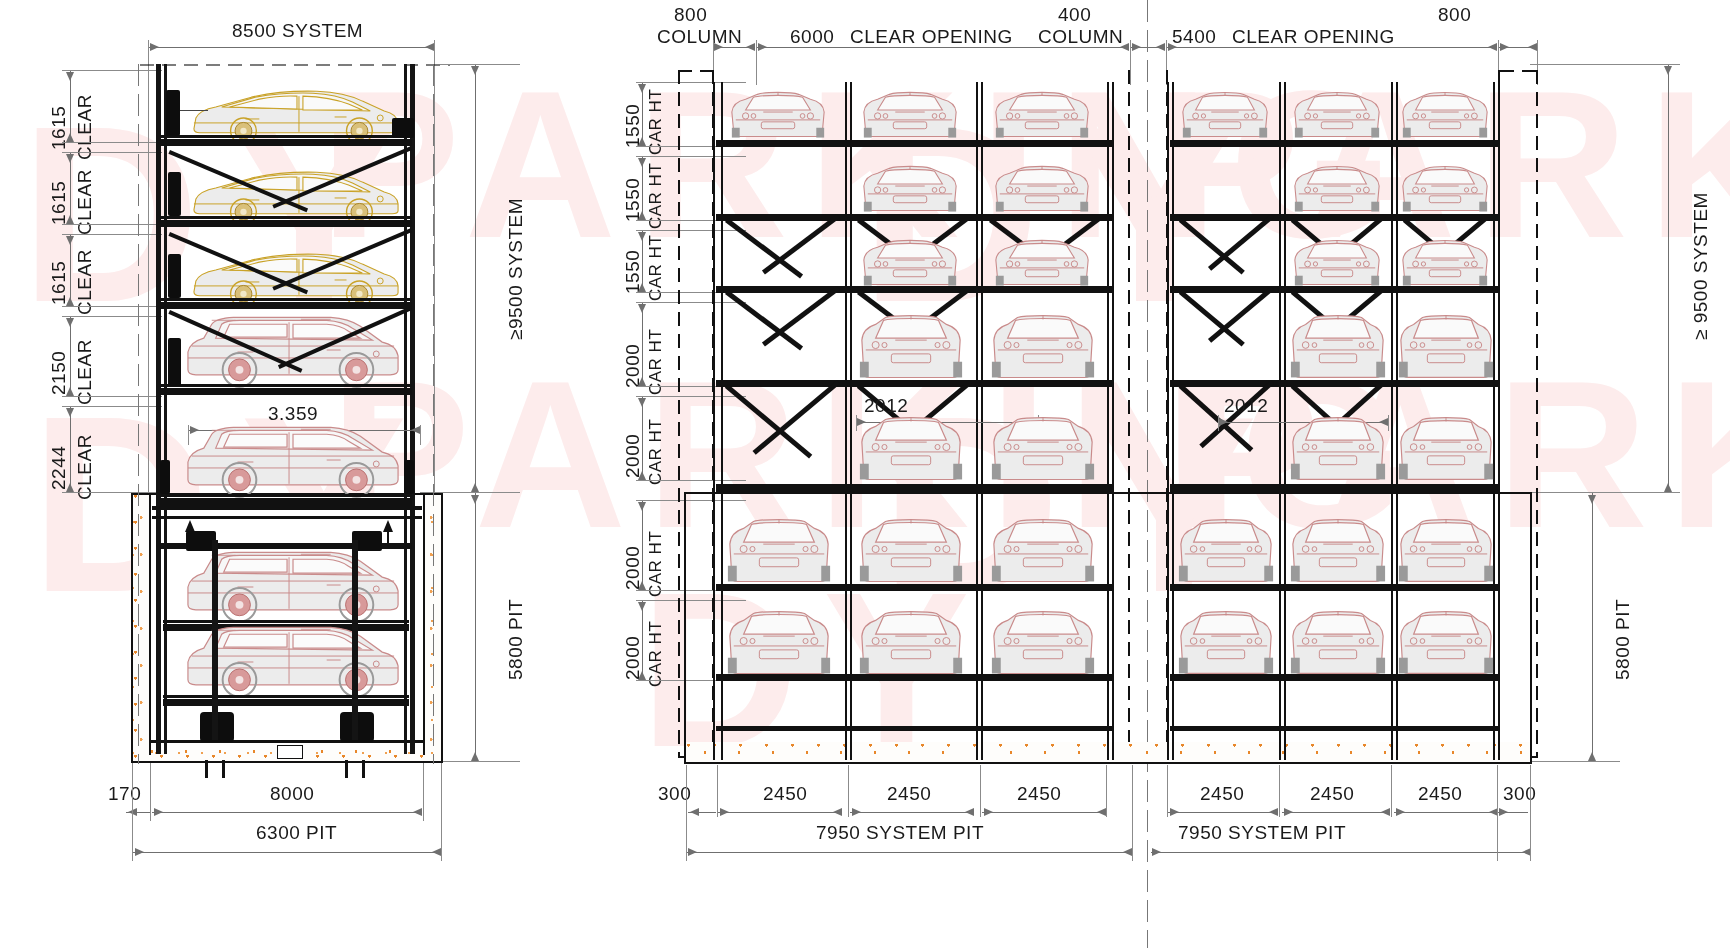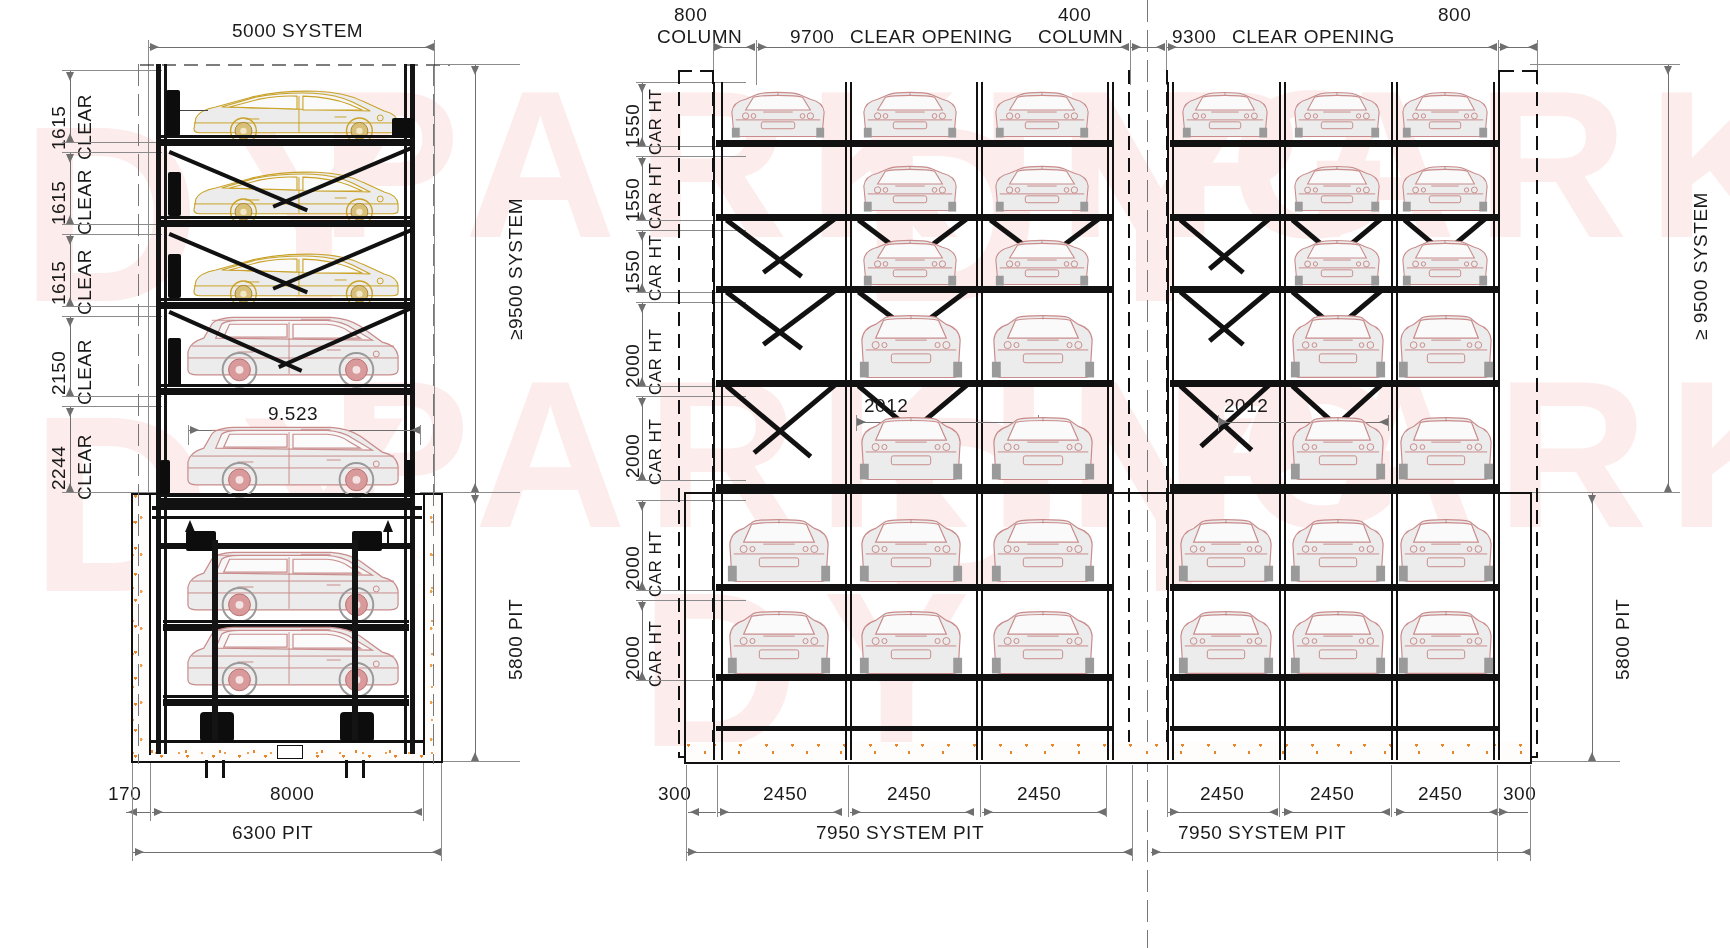--- a/index.html
+++ b/index.html
@@ -85,21 +85,21 @@
   <div class="wm" style="left:30px;top:380px;font-size:250px;letter-spacing:30px;">DY</div>
   <div class="wm" style="left:330px;top:350px;font-size:210px;letter-spacing:20px;">PARKING</div>
   <div class="wm" style="left:860px;top:90px;font-size:250px;letter-spacing:30px;">DY</div>
   <div class="wm" style="left:1160px;top:60px;font-size:210px;letter-spacing:20px;">PARK</div>
   <div class="wm" style="left:880px;top:380px;font-size:250px;letter-spacing:30px;">DY</div>
   <div class="wm" style="left:1180px;top:350px;font-size:210px;letter-spacing:20px;">PARK</div>
   <div class="wm" style="left:640px;top:560px;font-size:220px;letter-spacing:24px;">DY</div>
 
   <div style="position:absolute;left:0;top:0;width:560px;height:948px;z-index:2;">
 
-    <div class="txt" style="left:232px;top:20px;">5000  SYSTEM</div>
+    <div class="txt" style="left:232px;top:20px;">8500  SYSTEM</div>
     <div class="dim" style="left:148px;top:47px;width:286px;"></div>
     <div class="ah r" style="left:150px;top:43px;"></div>
     <div class="ah l" style="left:425px;top:43px;"></div>
     <div class="ext" style="left:148px;top:40px;height:720px;"></div>
     <div class="ext" style="left:434px;top:40px;height:720px;"></div>
 
     <div class="dashh" style="left:140px;top:64px;width:310px;opacity:.55;"></div>
 
     <div class="vtxt" style="left:48px;top:150px;">1615</div>
     <div class="vtxt" style="left:74px;top:160px;">CLEAR</div>
@@ -287,21 +287,21 @@
           <circle cx="176" cy="58" r="4" fill="#f3e3e3"></circle>
         </g>
       </svg>
     </div>
     <div class="platL" style="left:160px;top:384px;width:252px;"></div>
     <div class="plat" style="left:160px;top:388px;width:252px;height:7px;"></div>
     <div class="mech" style="left:168px;top:338px;width:13px;height:48px;"></div>
     <div class="brace" style="left:170px;top:310px;width:145px;height:4px;transform:rotate(24deg);"></div>
     <div class="brace" style="left:412px;top:310px;width:145px;height:4px;transform:rotate(156deg);"></div>
 
-    <div class="txt" style="left:268px;top:403px;">9.523</div>
+    <div class="txt" style="left:268px;top:403px;">3.359</div>
     <div class="dim" style="left:188px;top:430px;width:232px;"></div>
     <div class="ah r" style="left:190px;top:426px;"></div>
     <div class="ah l" style="left:411px;top:426px;"></div>
     <div class="ext" style="left:188px;top:425px;height:20px;"></div>
     <div class="ext" style="left:420px;top:425px;height:20px;"></div>
 
     <div class="car" style="left:182px;top:422px;width:224px;height:80px;">
       <svg viewBox="0 0 226 80" xmlns="http://www.w3.org/2000/svg">
         <g fill="#ececec" stroke="#c98b8b" stroke-width="1.2">
           <path d="M6 58 L6 40 Q8 30 22 26 L30 12 Q34 6 52 5 L150 5 Q168 6 180 14 L202 30 Q216 33 218 44 L218 58 Q218 63 210 63 L14 63 Q6 63 6 58Z"></path>
@@ -414,49 +414,49 @@
     <div class="dim" style="left:126px;top:812px;width:24px;"></div>
     <div class="ah l" style="left:128px;top:808px;"></div>
 
     <div class="txt" style="left:270px;top:783px;">8000</div>
     <div class="dim" style="left:152px;top:812px;width:270px;"></div>
     <div class="ah r" style="left:154px;top:808px;"></div>
     <div class="ah l" style="left:413px;top:808px;"></div>
     <div class="ext" style="left:150px;top:763px;height:58px;"></div>
     <div class="ext" style="left:423px;top:763px;height:58px;"></div>
 
-    <div class="txt" style="left:232px;top:822px;">6300  PIT</div>
+    <div class="txt" style="left:256px;top:822px;">6300  PIT</div>
     <div class="dim" style="left:133px;top:852px;width:308px;"></div>
     <div class="ah r" style="left:135px;top:848px;"></div>
     <div class="ah l" style="left:432px;top:848px;"></div>
     <div class="ext" style="left:132px;top:763px;height:98px;"></div>
     <div class="ext" style="left:441px;top:763px;height:98px;"></div>
   </div>
 
   <div style="position:absolute;left:600px;top:0;width:1130px;height:948px;z-index:2;">
 
     <div class="txt" style="left:74px;top:4px;">800</div>
     <div class="txt" style="left:57px;top:26px;">COLUMN</div>
     <div class="dim" style="left:113px;top:47px;width:42px;"></div>
     <div class="ah r" style="left:114px;top:43px;"></div>
     <div class="ah l" style="left:146px;top:43px;"></div>
 
-    <div class="txt" style="left:190px;top:26px;">9700</div>
+    <div class="txt" style="left:190px;top:26px;">6000</div>
     <div class="txt" style="left:250px;top:26px;">CLEAR  OPENING</div>
     <div class="dim" style="left:157px;top:47px;width:372px;"></div>
     <div class="ah r" style="left:158px;top:43px;"></div>
     <div class="ah l" style="left:520px;top:43px;"></div>
 
     <div class="txt" style="left:458px;top:4px;">400</div>
     <div class="txt" style="left:438px;top:26px;">COLUMN</div>
     <div class="dim" style="left:531px;top:47px;width:34px;"></div>
     <div class="ah r" style="left:532px;top:43px;"></div>
     <div class="ah l" style="left:556px;top:43px;"></div>
 
-    <div class="txt" style="left:572px;top:26px;">9300</div>
+    <div class="txt" style="left:572px;top:26px;">5400</div>
     <div class="txt" style="left:632px;top:26px;">CLEAR  OPENING</div>
     <div class="dim" style="left:567px;top:47px;width:330px;"></div>
     <div class="ah r" style="left:568px;top:43px;"></div>
     <div class="ah l" style="left:888px;top:43px;"></div>
 
     <div class="txt" style="left:838px;top:4px;">800</div>
     <div class="dim" style="left:899px;top:47px;width:38px;"></div>
     <div class="ah r" style="left:900px;top:43px;"></div>
     <div class="ah l" style="left:928px;top:43px;"></div>
 

